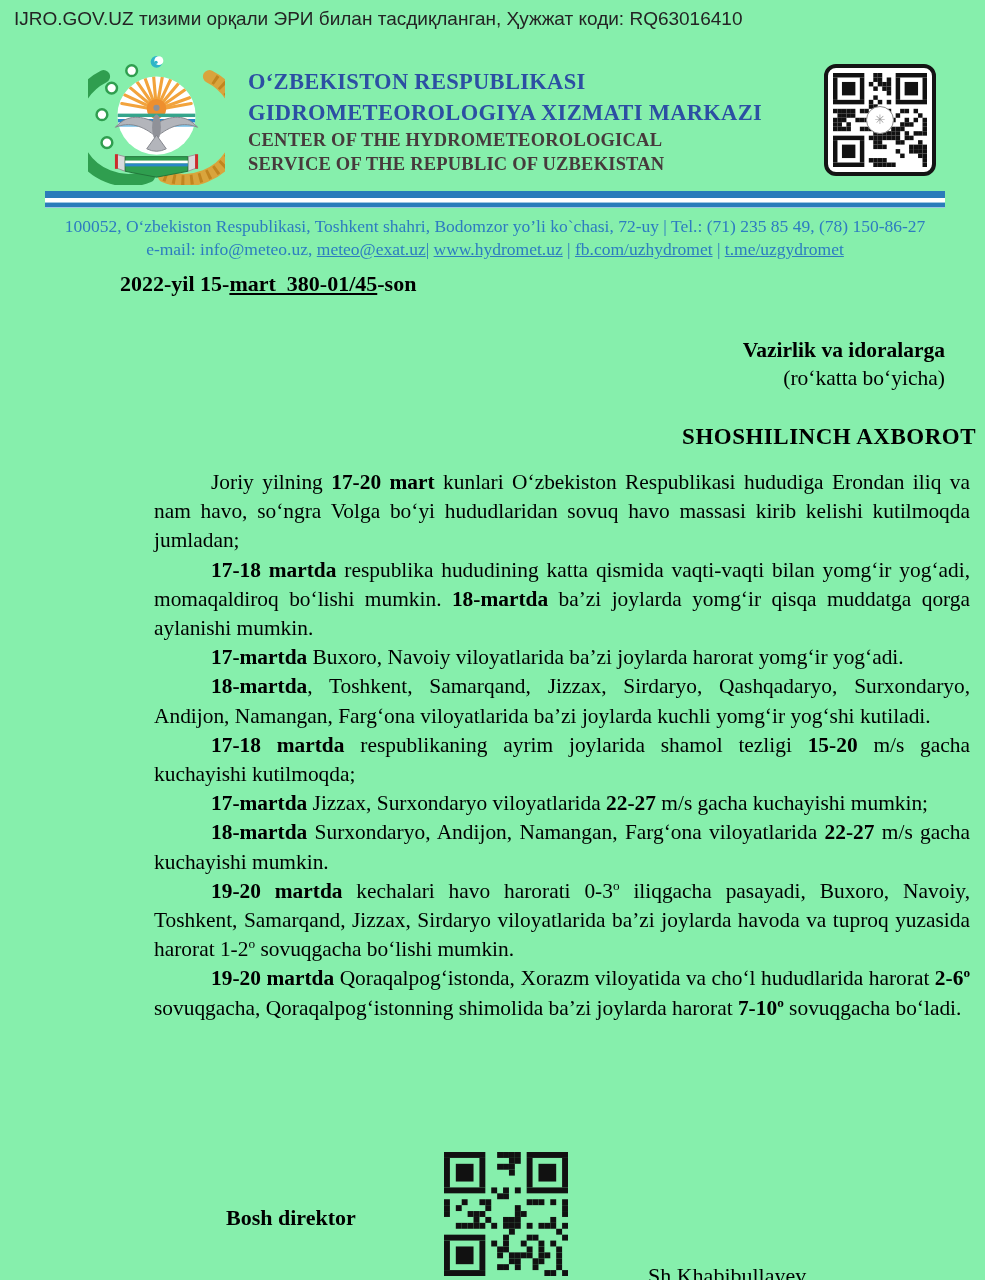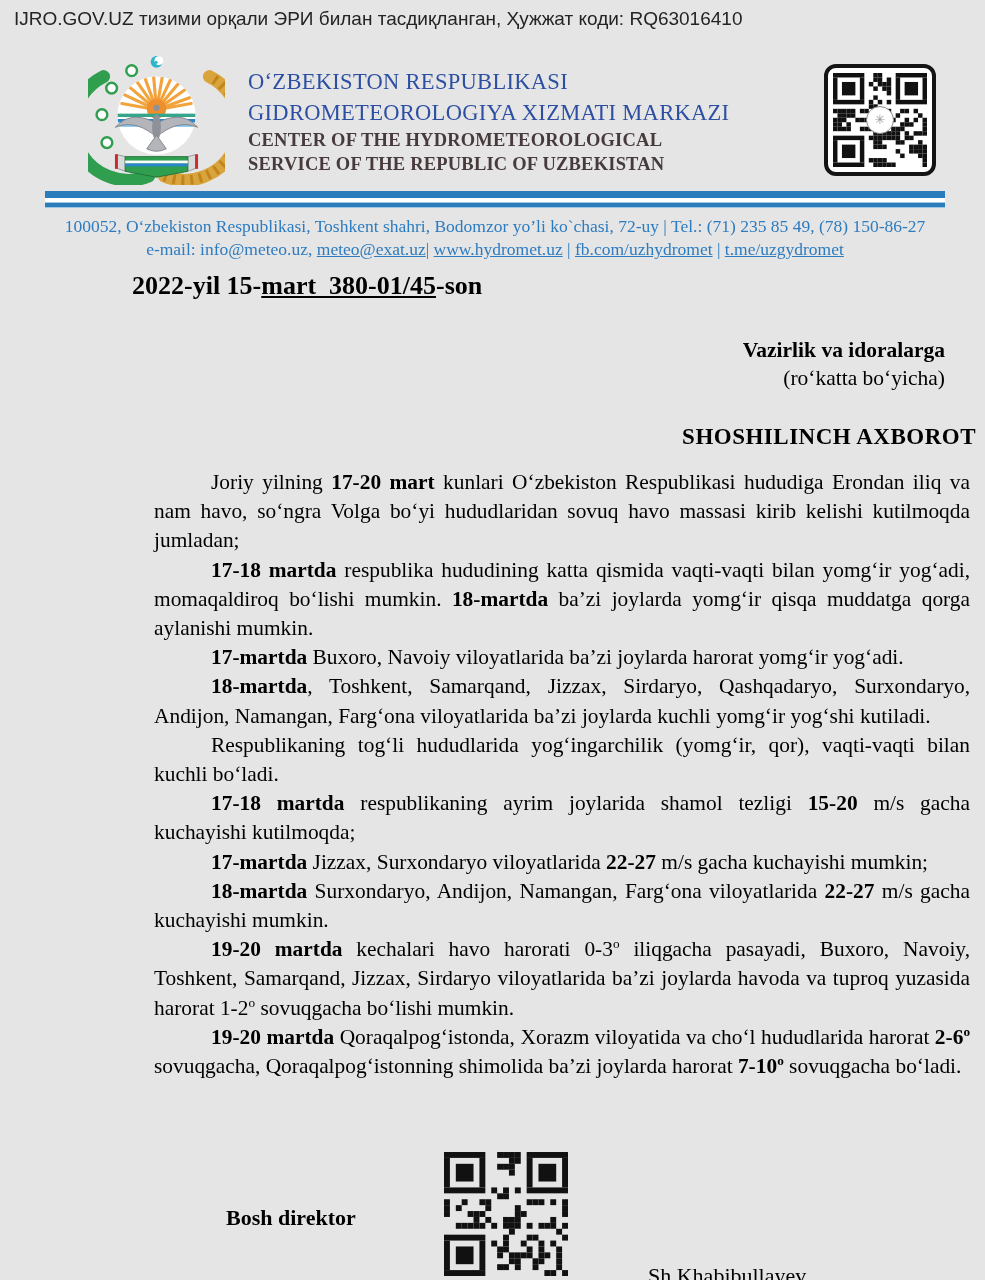--- a/index.html
+++ b/index.html
@@ -1,45 +1,45 @@
 <!DOCTYPE html>
 <html><head>
 <meta charset="utf-8">
 <style>
   html,body{margin:0;padding:0;background:#fff;}
-  .page{position:relative;width:985px;height:1280px;background:#e5e5e5;overflow:hidden;
+  .page{position:relative;width:985px;height:1280px;background:#86efac;overflow:hidden;
         font-family:"Liberation Serif","DejaVu Serif",serif;color:#000;}
   .b{font-weight:bold;}
   .u{text-decoration:underline;}
   sup{font-size:62%;line-height:0;vertical-align:super;}
 
   .cert-line{position:absolute;left:14px;top:8px;font-family:"Liberation Sans","DejaVu Sans",sans-serif;
              font-size:19px;color:#242424;}
 
   .emblem{position:absolute;left:88px;top:53px;}
 
   .org-block{position:absolute;left:248px;top:66px;width:580px;}
-  .org-uz{color:#2c4fa3;font-weight:normal;font-size:22.5px;line-height:31px;letter-spacing:.3px;}
+  .org-uz{color:#2c4fa3;font-weight:bold;font-size:22.5px;line-height:31px;letter-spacing:.3px;}
   .org-en{color:#473a3c;font-weight:bold;font-size:18.5px;line-height:24px;letter-spacing:.2px;}
 
   .qr-top{position:absolute;left:824px;top:64px;width:94px;height:94px;border:4px solid #141414;
           border-radius:12px;padding:5px;background:#fff;}
   .qr-logo{position:absolute;left:50%;top:50%;transform:translate(-50%,-50%);width:26px;height:26px;
            border-radius:50%;background:#fff;border:1px solid #8a8a8a;display:flex;align-items:center;
            justify-content:center;font-size:13px;color:#9a9a9a;}
 
   .bars{position:absolute;left:45px;top:191px;width:900px;}
   .bar-thick{height:7px;background:#2a7cba;}
   .bar-gap{height:4px;background:#fff;}
   .bar-thin{height:6px;background:linear-gradient(180deg,#9cc6e2 0 18%,#2a7cba 18% 82%,#9cc6e2 82% 100%);}
 
   .contact{position:absolute;left:45px;top:215px;width:900px;text-align:center;color:#2d7cc0;
            font-size:17.5px;line-height:23px;}
 
-  .date-line{position:absolute;left:120px;top:271px;font-size:26px;white-space:pre;margin-left:12px;}
+  .date-line{position:absolute;left:120px;top:271px;font-size:22px;white-space:pre;}
 
   .addressee{position:absolute;left:585px;top:336px;width:360px;text-align:right;
              font-size:21.5px;line-height:28px;}
   .addressee-l1{font-weight:bold;}
 
   .doc-title{position:absolute;left:160px;top:424px;width:816px;text-align:right;font-weight:bold;
              font-size:23px;letter-spacing:.5px;}
 
   .body-text{position:absolute;left:120px;top:468px;width:816px;font-size:21.4px;line-height:29.2px;
              text-align:justify;margin-left:34px;}
@@ -286,21 +286,20 @@
     <div>(ro‘katta bo‘yicha)</div>
   </div>
 
   <div class="doc-title">SHOSHILINCH AXBOROT</div>
 
   <div class="body-text">
       <p><span>Joriy yilning </span><span class="b">17-20 mart</span><span> kunlari O‘zbekiston Respublikasi hududiga Erondan iliq va nam havo, so‘ngra Volga bo‘yi hududlaridan sovuq havo massasi kirib kelishi kutilmoqda jumladan;</span></p>
       <p><span class="b">17-18 martda</span><span> respublika hududining katta qismida vaqti-vaqti bilan yomg‘ir yog‘adi, momaqaldiroq bo‘lishi mumkin. </span><span class="b">18-martda</span><span> ba’zi joylarda yomg‘ir qisqa muddatga qorga aylanishi mumkin.</span></p>
       <p><span class="b">17-martda</span><span> Buxoro, Navoiy viloyatlarida ba’zi joylarda harorat yomg‘ir yog‘adi.</span></p>
       <p><span class="b">18-martda</span><span>, Toshkent, Samarqand, Jizzax, Sirdaryo, Qashqadaryo, Surxondaryo, Andijon, Namangan, Farg‘ona viloyatlarida ba’zi joylarda kuchli yomg‘ir yog‘shi kutiladi.</span></p>
-      <p><span>Respublikaning tog‘li hududlarida yog‘ingarchilik (yomg‘ir, qor), vaqti-vaqti bilan kuchli bo‘ladi.</span></p>
       <p><span class="b">17-18 martda</span><span> respublikaning ayrim joylarida shamol tezligi </span><span class="b">15-20</span><span> m/s gacha kuchayishi kutilmoqda;</span></p>
       <p><span class="b">17-martda</span><span> Jizzax, Surxondaryo viloyatlarida </span><span class="b">22-27</span><span> m/s gacha kuchayishi mumkin;</span></p>
       <p><span class="b">18-martda</span><span> Surxondaryo, Andijon, Namangan, Farg‘ona viloyatlarida </span><span class="b">22-27</span><span> m/s gacha kuchayishi mumkin.</span></p>
       <p><span class="b">19-20 martda</span><span> kechalari havo harorati 0-3</span><sup>o</sup><span> iliqgacha pasayadi, Buxoro, Navoiy, Toshkent, Samarqand, Jizzax, Sirdaryo viloyatlarida ba’zi joylarda havoda va tuproq yuzasida harorat 1-2</span><sup>o</sup><span> sovuqgacha bo‘lishi mumkin.</span></p>
       <p><span class="b">19-20 martda</span><span> Qoraqalpog‘istonda, Xorazm viloyatida va cho‘l hududlarida harorat </span><span class="b">2-6</span><sup class="b">o</sup><span> sovuqgacha, Qoraqalpog‘istonning shimolida ba’zi joylarda harorat </span><span class="b">7-10</span><sup class="b">o</sup><span> sovuqgacha bo‘ladi.</span></p>
     </div>
 
   <div class="qr-bottom"><svg width="124" height="124">
         <rect x="53.142857142857146" y="0" width="5.904761904761905" height="5.904761904761905" fill="#111"></rect>
         <rect x="59.04761904761905" y="0" width="5.904761904761905" height="5.904761904761905" fill="#111"></rect>

